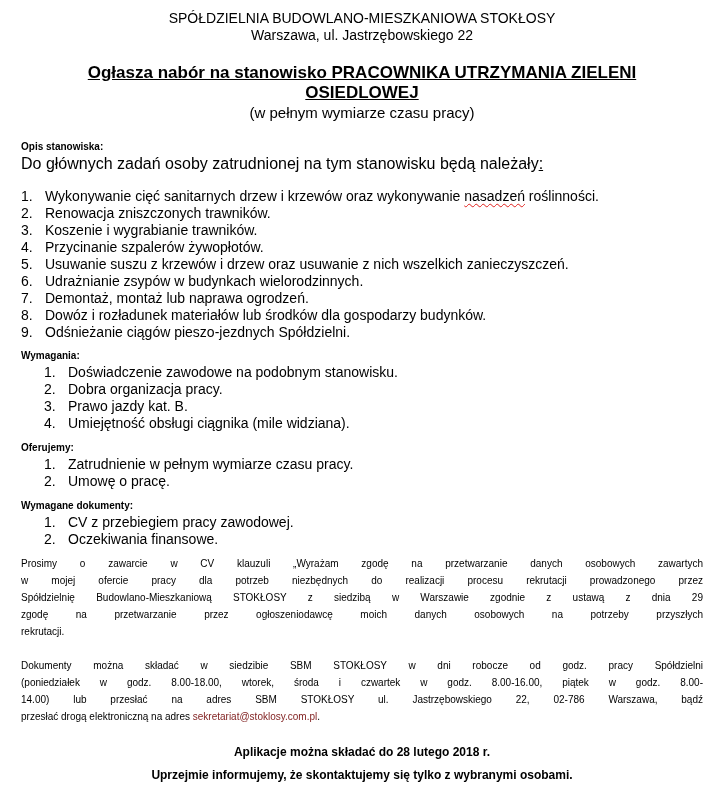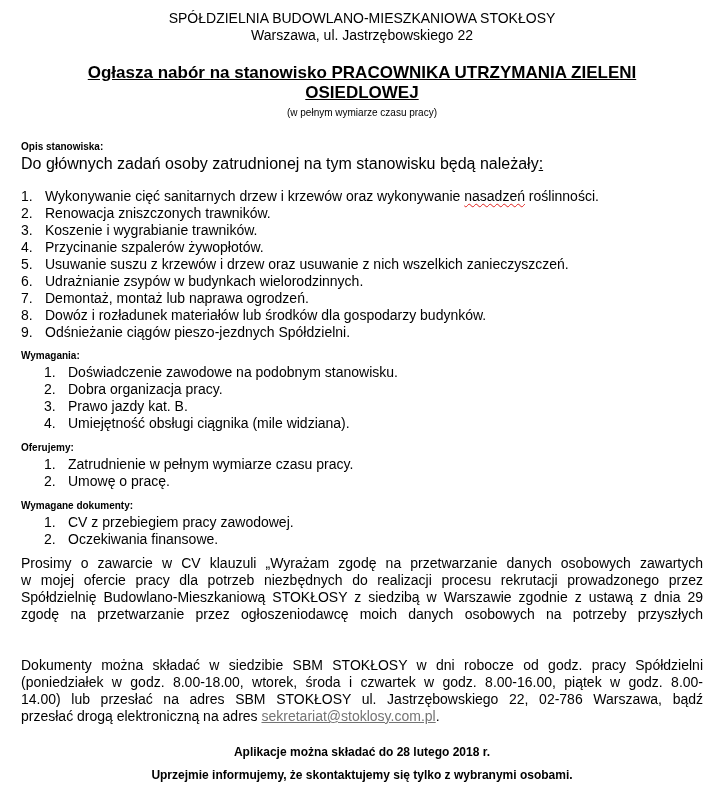--- a/index.html
+++ b/index.html
@@ -30,21 +30,21 @@
       position: absolute; left: 0; width: 682px; top: 27px;
       text-align: center; font-size: 14px; line-height: 17px;
     }
     .title {
       position: absolute; left: 0; width: 682px; top: 63px;
       text-align: center; font-size: 17px; font-weight: bold;
       line-height: 20px; text-decoration: underline;
     }
     .subtitle {
       position: absolute; left: 0; width: 682px; top: 104px;
-      text-align: center; font-size: 10px; line-height: 17px;
+      text-align: center; font-size: 15px; line-height: 17px;
     }
     .section-heading {
       position: absolute; left: 0; font-weight: bold; font-size: 10px; line-height: 17px;
     }
     .plain-line {
       position: absolute; left: 0; font-size: 16px; line-height: 17px; white-space: nowrap;
     }
     .list {
       position: absolute; margin: 0; padding: 0; list-style: none;
       font-size: 14px; line-height: 17px;
@@ -59,30 +59,30 @@
       position: absolute; left: 24px; top: 0;
     }
     .spell {
       text-decoration: underline wavy #e0201c;
       text-decoration-thickness: 1px;
       text-underline-offset: 2px;
     }
     .dotted-u { text-decoration: underline; }
     .paragraph {
       position: absolute; left: 0; width: 682px;
-      font-size: 14px; line-height: 17px; text-align: justify;
+      font-size: 10px; line-height: 17px; text-align: justify;
     }
     .paragraph .ln {
       display: block; text-align: justify; text-align-last: justify; white-space: nowrap;
     }
     .paragraph .ln.last {
       text-align-last: left;
     }
     .link {
-      color: #737373; text-decoration: underline;
+      color: #7f1d1d; 
     }
     .footer-line {
       position: absolute; left: 0; width: 682px; text-align: center;
       font-weight: bold; font-size: 12px; line-height: 17px;
     }
   </style>
 </head>
 <body>
 
 <div class="page">
@@ -180,20 +180,21 @@
       <span class="num">2.</span>
       <span class="txt">Oczekiwania finansowe.</span>
     </li>
   </ul>
 
   <div class="paragraph" style="top:555px;">
     <span class="ln">Prosimy o zawarcie w CV klauzuli „Wyrażam zgodę na przetwarzanie danych osobowych zawartych</span>
     <span class="ln">w mojej ofercie pracy dla potrzeb niezbędnych do realizacji procesu rekrutacji prowadzonego przez</span>
     <span class="ln">Spółdzielnię Budowlano-Mieszkaniową STOKŁOSY z siedzibą w Warszawie zgodnie z ustawą z dnia 29</span>
     <span class="ln">zgodę na przetwarzanie przez ogłoszeniodawcę moich danych osobowych na potrzeby przyszłych</span>
+    <span class="ln last">rekrutacji.</span>
   </div>
 
   <div class="paragraph" style="top:657px;">
     <span class="ln">Dokumenty można składać w siedzibie SBM STOKŁOSY w dni robocze od godz. pracy Spółdzielni</span>
     <span class="ln">(poniedziałek w godz. 8.00-18.00, wtorek, środa i czwartek w godz. 8.00-16.00, piątek w godz. 8.00-</span>
     <span class="ln">14.00) lub przesłać na adres SBM STOKŁOSY ul. Jastrzębowskiego 22, 02-786 Warszawa, bądź</span>
     <span class="ln last"><span>przesłać drogą elektroniczną na adres </span><a class="link">sekretariat@stoklosy.com.pl</a><span>.</span></span>
   </div>
 
   <div class="footer-line" style="top:744px;">Aplikacje można składać do 28 lutego 2018 r.</div>

